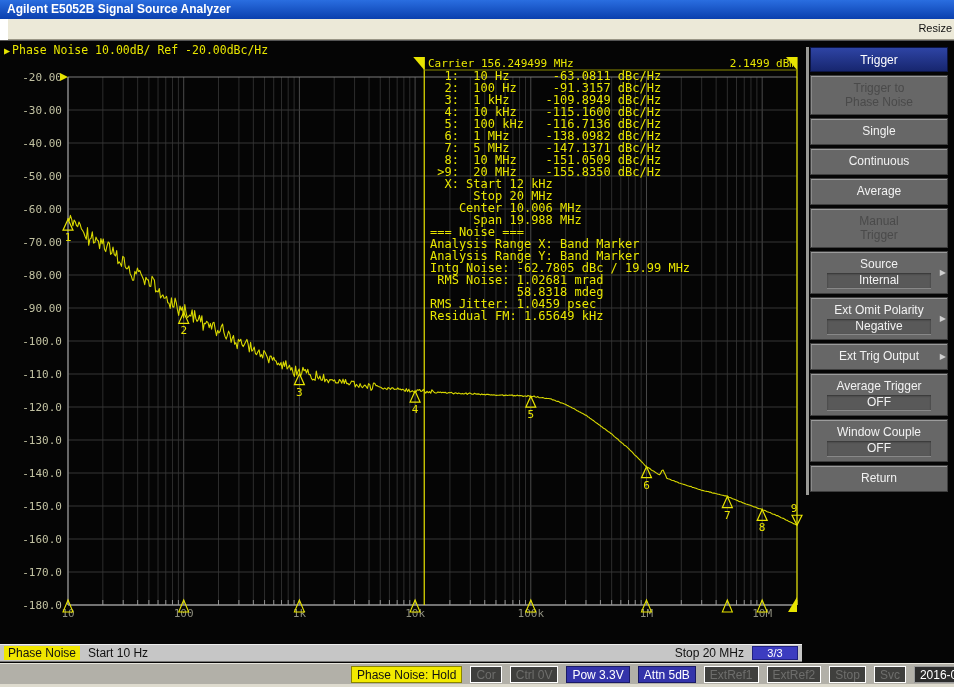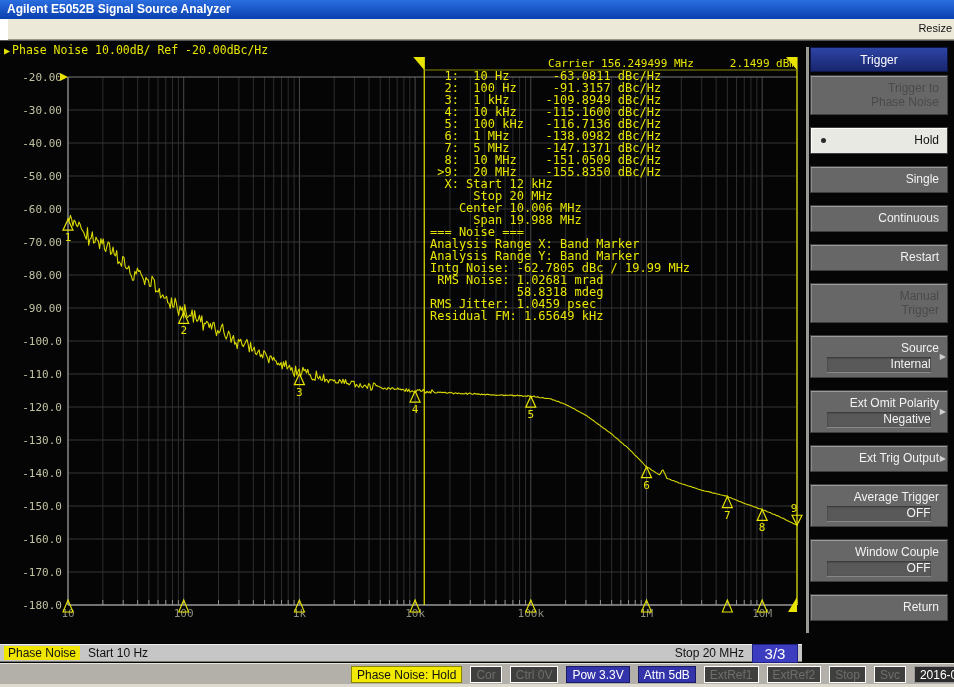--- a/index.html
+++ b/index.html
@@ -19,21 +19,21 @@
   .screen { position:absolute; left:0; top:40px; width:954px; height:623px; background:#050505;
     border-top:1px solid #555; }
 
   .trace-header { position:absolute; left:4px; top:2px; color:#e8e600;
     font-family:"DejaVu Sans Mono", monospace; font-size:11.5px; white-space:pre; }
   .trace-header .yarrow { color:#e8e600; font-size:10px; margin-right:2px; }
 
   #plot { position:absolute; left:2px; top:16px; width:802px; height:564px; }
 
   #carrier-row { position:absolute; left:428px; top:16px; width:368px; display:flex;
-    justify-content:flex-end; gap:36px; color:#e8e600;
+    justify-content:space-between; gap:28px; color:#e8e600;
     font-family:"DejaVu Sans Mono", monospace; font-size:11px; z-index:3; }
 
   #marker-info { position:absolute; left:430px; top:29px; z-index:3;
     color:#e8e600; font-family:"DejaVu Sans Mono", monospace; font-size:12px; line-height:12px;
     white-space:pre; }
 
   
   #softkey-bar { position:absolute; left:2px; top:580px; width:798px; height:21px; display:flex;
     background:#222; }
   .sk { height:21px; background:#4c4c4c; border-left:1px solid #242424; border-right:1px solid #242424;
@@ -41,31 +41,31 @@
     color:#e6e6e6; font-size:11px; line-height:20px; text-align:center; overflow:hidden; white-space:nowrap; }
   .sk.left { text-align:left; padding-left:8px; }
   .sk.right { text-align:right; padding-right:6px; }
 
   
   #status-bar { position:absolute; left:0; top:603px; width:802px; height:18px; background:#c6c6c6;
     border-top:1px solid #eee; border-bottom:1px solid #777;
     font-size:12px; color:#111; display:flex; align-items:center; padding:0 4px; }
   .chip-yellow { background:#f0e600; color:#111; padding:0 4px; margin-right:8px; }
   .sb-right { margin-left:auto; display:flex; align-items:center; gap:8px; }
-  .chip-blue { background:#3c3cc0; color:#fff; width:46px; text-align:center; font-size:15px;
+  .chip-blue { background:#3c3cc0; color:#fff; width:46px; text-align:center; font-size:11px;
     border:1px solid #202080; }
 
   
   #menu-panel { position:absolute; left:806px; top:6px; width:142px;
     border-left:3px solid #9a9a96; padding-left:1px; background:transparent; }
   .menu-header { height:25px; background:linear-gradient(#2e44a4,#17266f); color:#fff;
     font-size:12px; text-align:center; line-height:25px; margin-bottom:3px;
     border:1px solid #0c1544; }
-  .menu-btn { position:relative; background:#676767; margin-bottom:12px; padding:5px 8px 5px 8px;
-    min-height:27px; color:#f2f2f2; font-size:12px; text-align:right;
+  .menu-btn { position:relative; background:#676767; margin-bottom:3px; padding:5px 8px 5px 8px;
+    min-height:27px; color:#f2f2f2; font-size:12px; text-align:center;
     border:1px solid #3e3e3e; box-shadow:inset 0 1px 0 #9c9c9c, inset 1px 0 0 #8a8a8a;
     cursor:pointer; }
   .menu-btn .mlabel { line-height:14px; }
   .menu-btn.selected { background:#e9e9e3; color:#111;
     box-shadow:inset 0 1px 0 #fff, inset 1px 0 0 #fff; }
   .menu-btn.disabled { color:#4a4a4a; cursor:default; }
   .menu-btn .bullet { position:absolute; left:10px; top:50%; width:5px; height:5px; margin-top:-3px;
     border-radius:50%; background:#2a2a2a; }
   .menu-btn .mvalue { margin:2px auto 0; width:86%; background:#595959; color:#f2f2f2;
     box-shadow:inset 0 1px 2px #333, 0 1px 0 #888; font-size:12px; line-height:15px; }
@@ -310,32 +310,28 @@
       </span>
     </div>
 
     <div id="menu-panel">
       <div class="menu-header">Trigger</div>
       <div id="menu-items">
           <div class="menu-btn disabled">
             <div class="mlabel">Trigger to</div>
             <div class="mlabel">Phase Noise</div>
           </div>
-          <div class="menu-btn selected">
-            <span class="bullet"></span>
-            <div class="mlabel">Hold</div>
-          </div>
           <div class="menu-btn">
             <div class="mlabel">Single</div>
           </div>
           <div class="menu-btn">
             <div class="mlabel">Continuous</div>
           </div>
           <div class="menu-btn">
-            <div class="mlabel">Restart</div>
+            <div class="mlabel">Average</div>
           </div>
           <div class="menu-btn disabled">
             <div class="mlabel">Manual</div>
             <div class="mlabel">Trigger</div>
           </div>
           <div class="menu-btn">
             <div class="mlabel">Source</div>
             <div class="mvalue">Internal</div>
             <span class="marrow">▶</span>
           </div>

